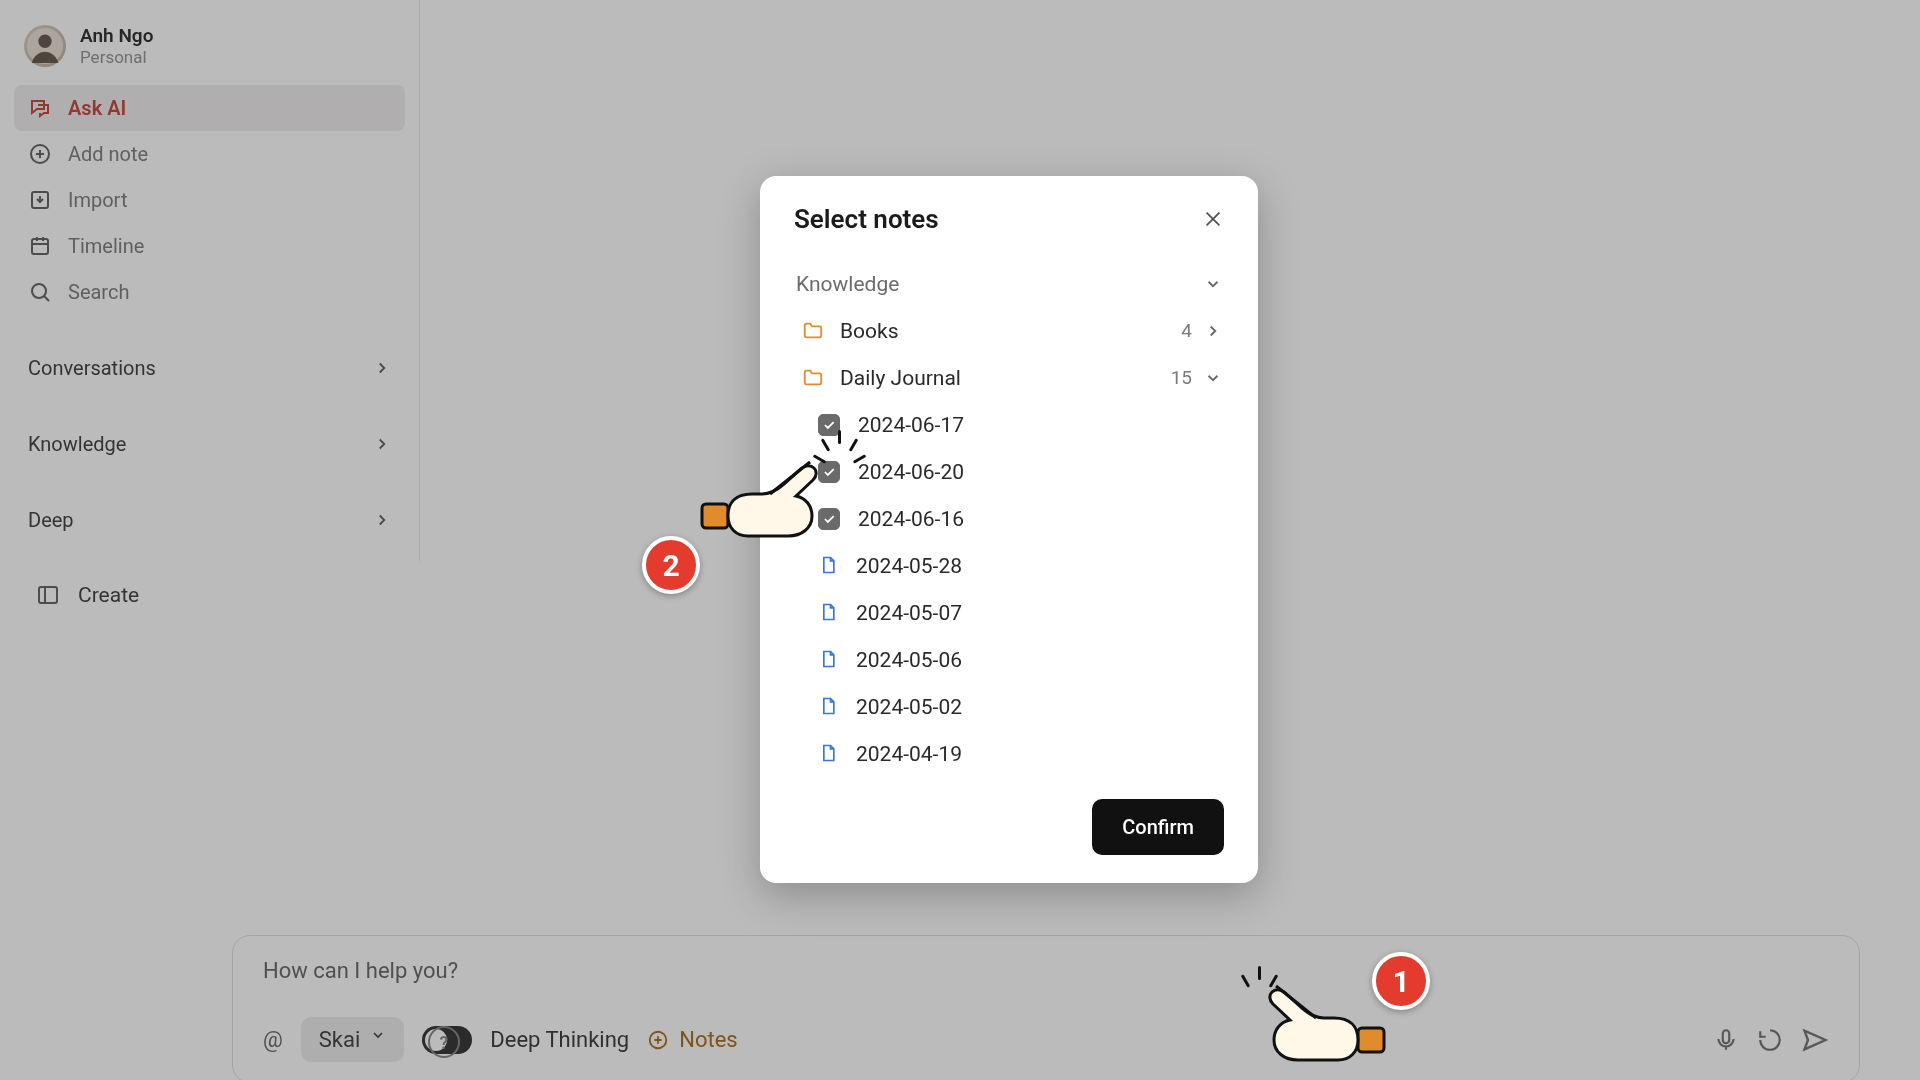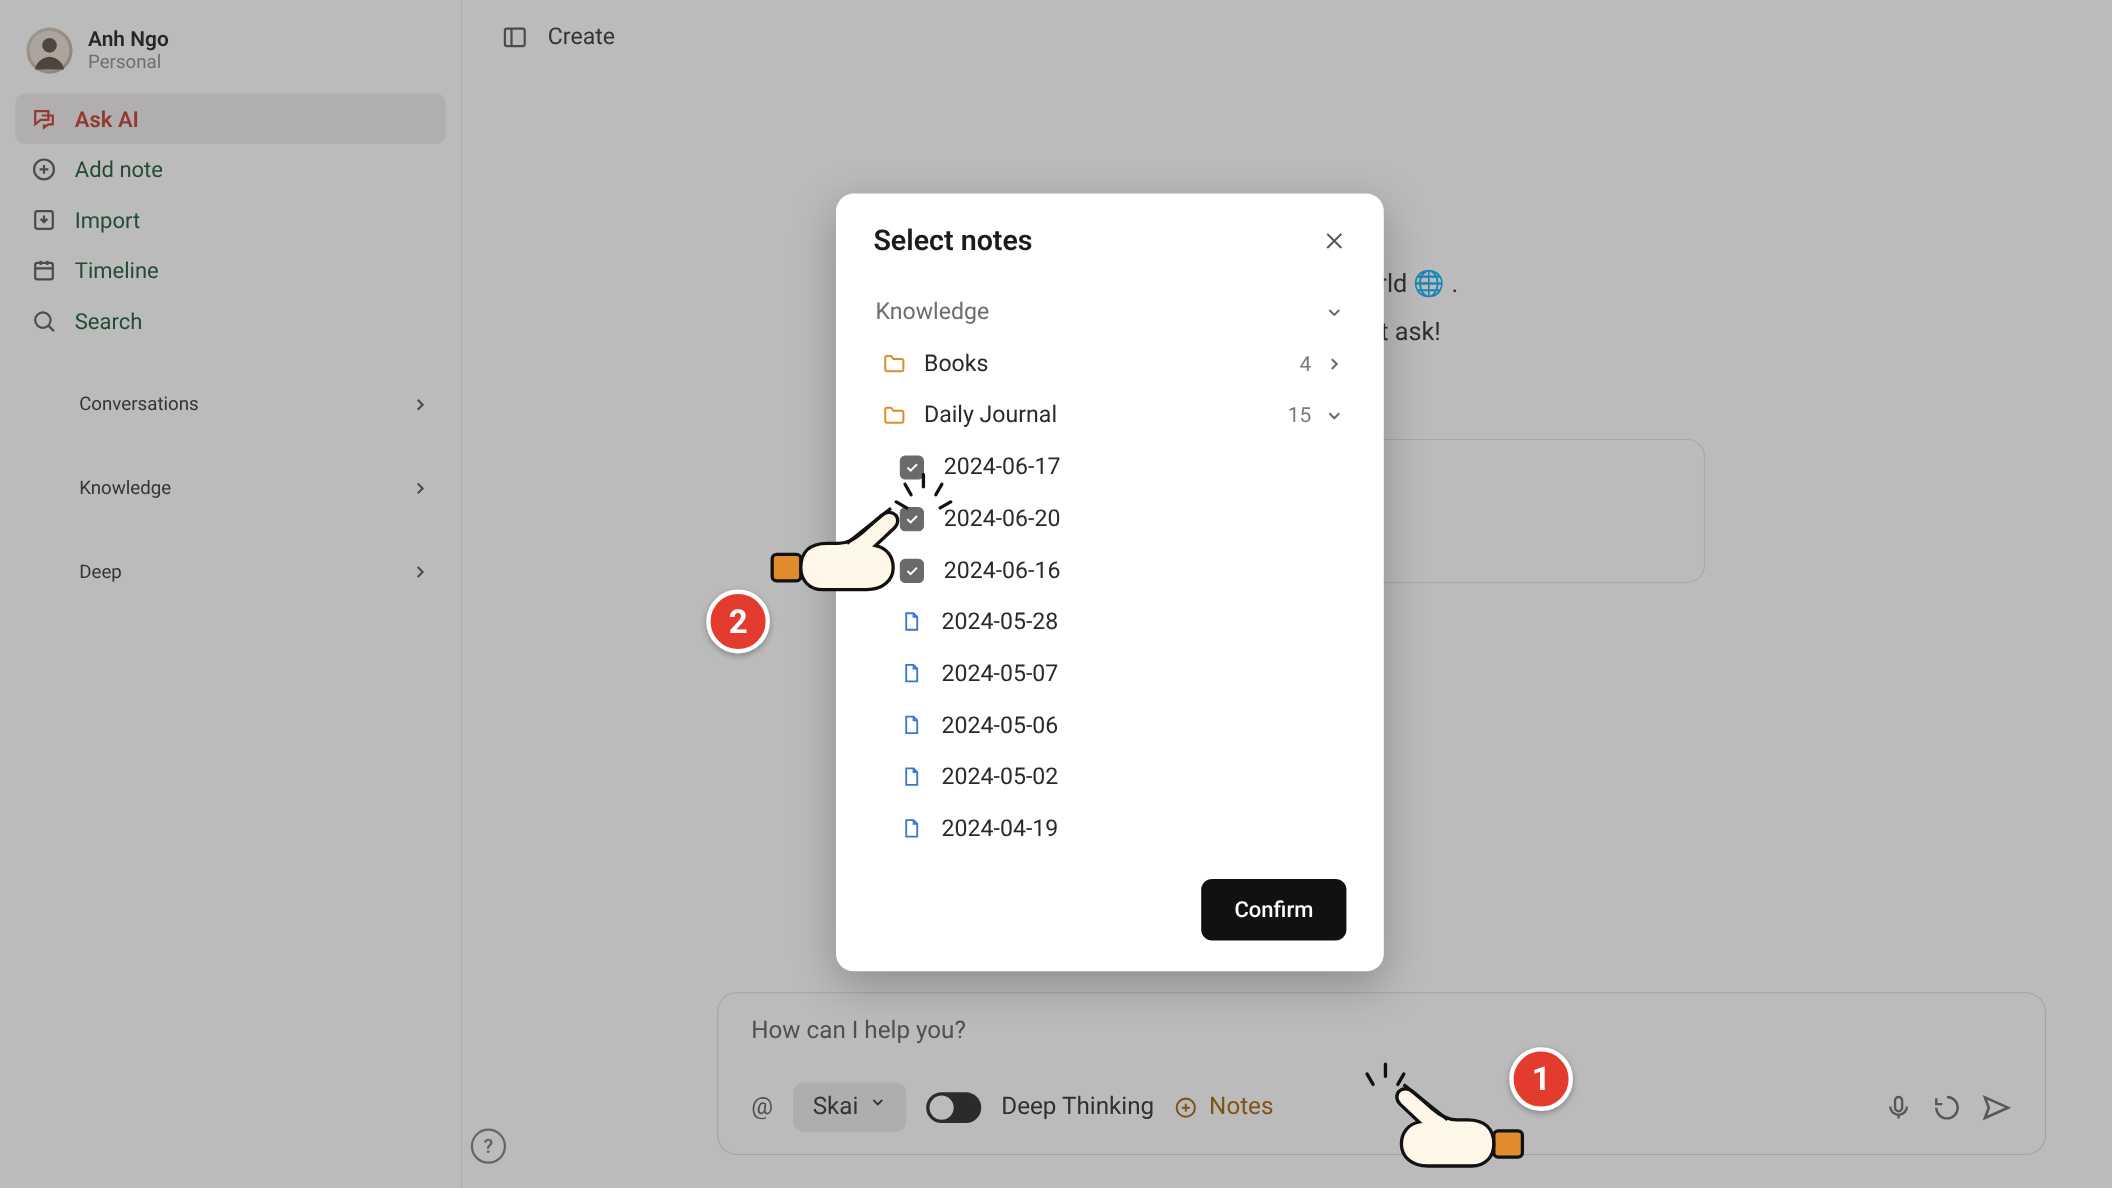--- a/index.html
+++ b/index.html
@@ -1,35 +1,35 @@
 <!DOCTYPE html>
 <html><head>
 <meta charset="utf-8">
 <style>
   * { box-sizing: border-box; margin: 0; padding: 0; font-family: -apple-system, BlinkMacSystemFont, "Segoe UI", Roboto, sans-serif; }
   html, body { width: 1920px; height: 1080px; overflow: hidden; background: #fff; }
 
-  .app { display: flex; width: 100%; height: 100%; position: relative; }
+  .app { display: flex; width: 100%; height: 100%; position: relative; flex-direction: column; }
 
   
   .sidebar { width: 420px; height: 100%; border-right: 1px solid #e8e8e8; padding: 18px 14px; }
   .profile { display: flex; align-items: center; gap: 14px; padding: 6px 10px 18px; }
   .avatar { width: 42px; height: 42px; border-radius: 50%; background: linear-gradient(135deg,#d7c9bd,#b8a898); display:flex; align-items:center; justify-content:center; }
   .avatar svg { width:38px; height:38px; }
   .profile-meta { display:flex; flex-direction:column; }
   .profile-name { font-size: 19px; font-weight: 600; color:#1b1b1b; }
   .profile-sub { font-size: 17px; color:#8b8b8b; }
 
-  .nav-item { display:flex; align-items:center; gap:16px; height:46px; padding:0 14px; border-radius:8px; font-size:20px; color:#14532d; cursor:pointer; }
+  .nav-item { display:flex; align-items:center; gap:16px; height:46px; padding:0 14px; border-radius:8px; font-size:20px; color:#737373; cursor:pointer; }
   .nav-item.active { background:#efecec; color:#c0392b; font-weight:600; }
   .nav-item.active .nav-icon { color:#c0392b; }
   .nav-icon { width:24px; height:24px; color:#555; flex-shrink:0; display:flex; align-items:center; justify-content:center; }
 
   .section { display:flex; align-items:center; justify-content:space-between; padding:0 14px; height:46px; margin-top:30px; cursor:pointer; }
-  .section-label { font-size:17px; color:#303030;margin-left:44px; }
+  .section-label { font-size:20px; color:#303030; }
   .chevron { width:18px; height:18px; color:#555; }
 
   .help { position:absolute; left:428px; bottom:22px; }
   .help-circle { width:32px; height:32px; border:2px solid #7c7c7c; border-radius:50%; display:flex; align-items:center; justify-content:center; color:#7c7c7c; font-size:18px; font-weight:600; }
 
   
   .main { flex:1; position:relative; padding:22px 36px; }
   .topbar { display:flex; align-items:center; gap:18px; }
   .topbar-icon { width:24px; height:24px; color:#555; }
   .topbar-label { font-size:21px; color:#303030; }

